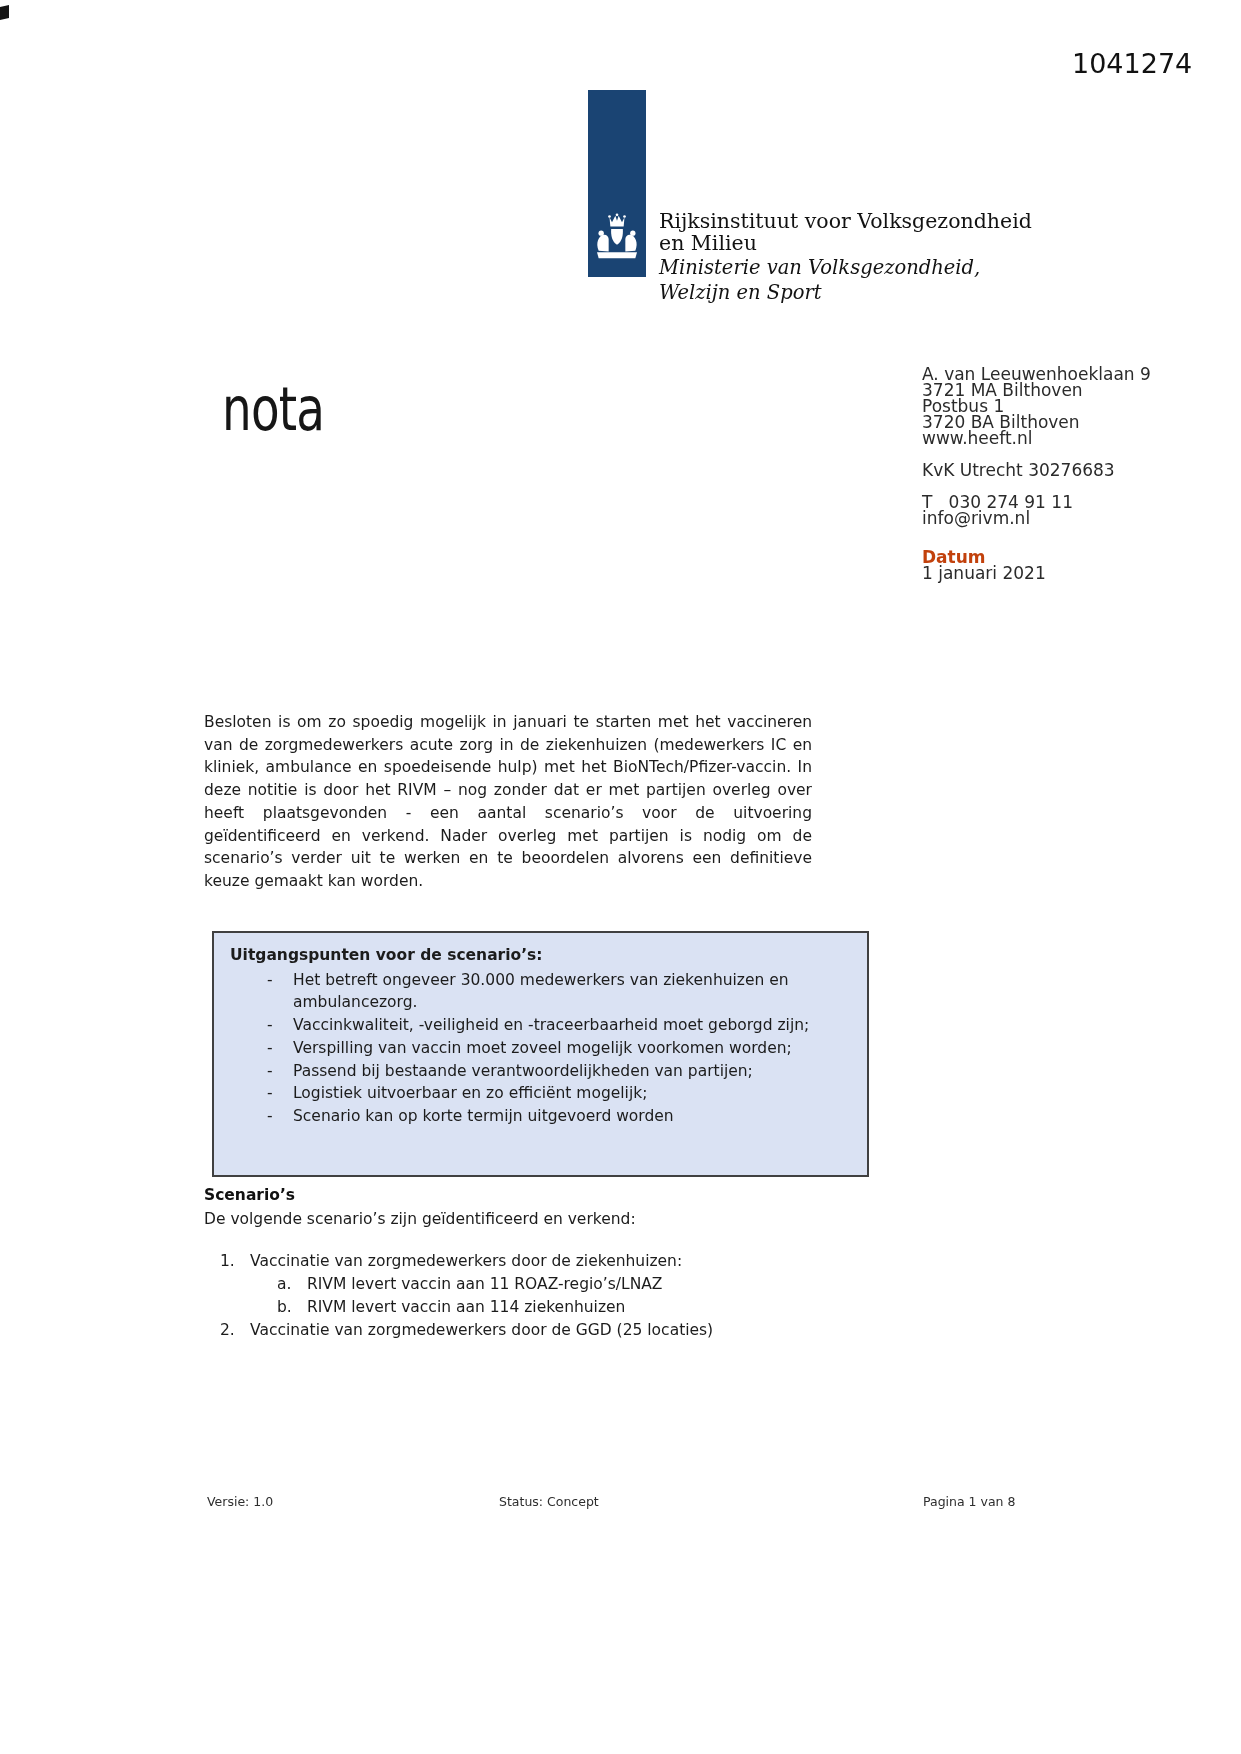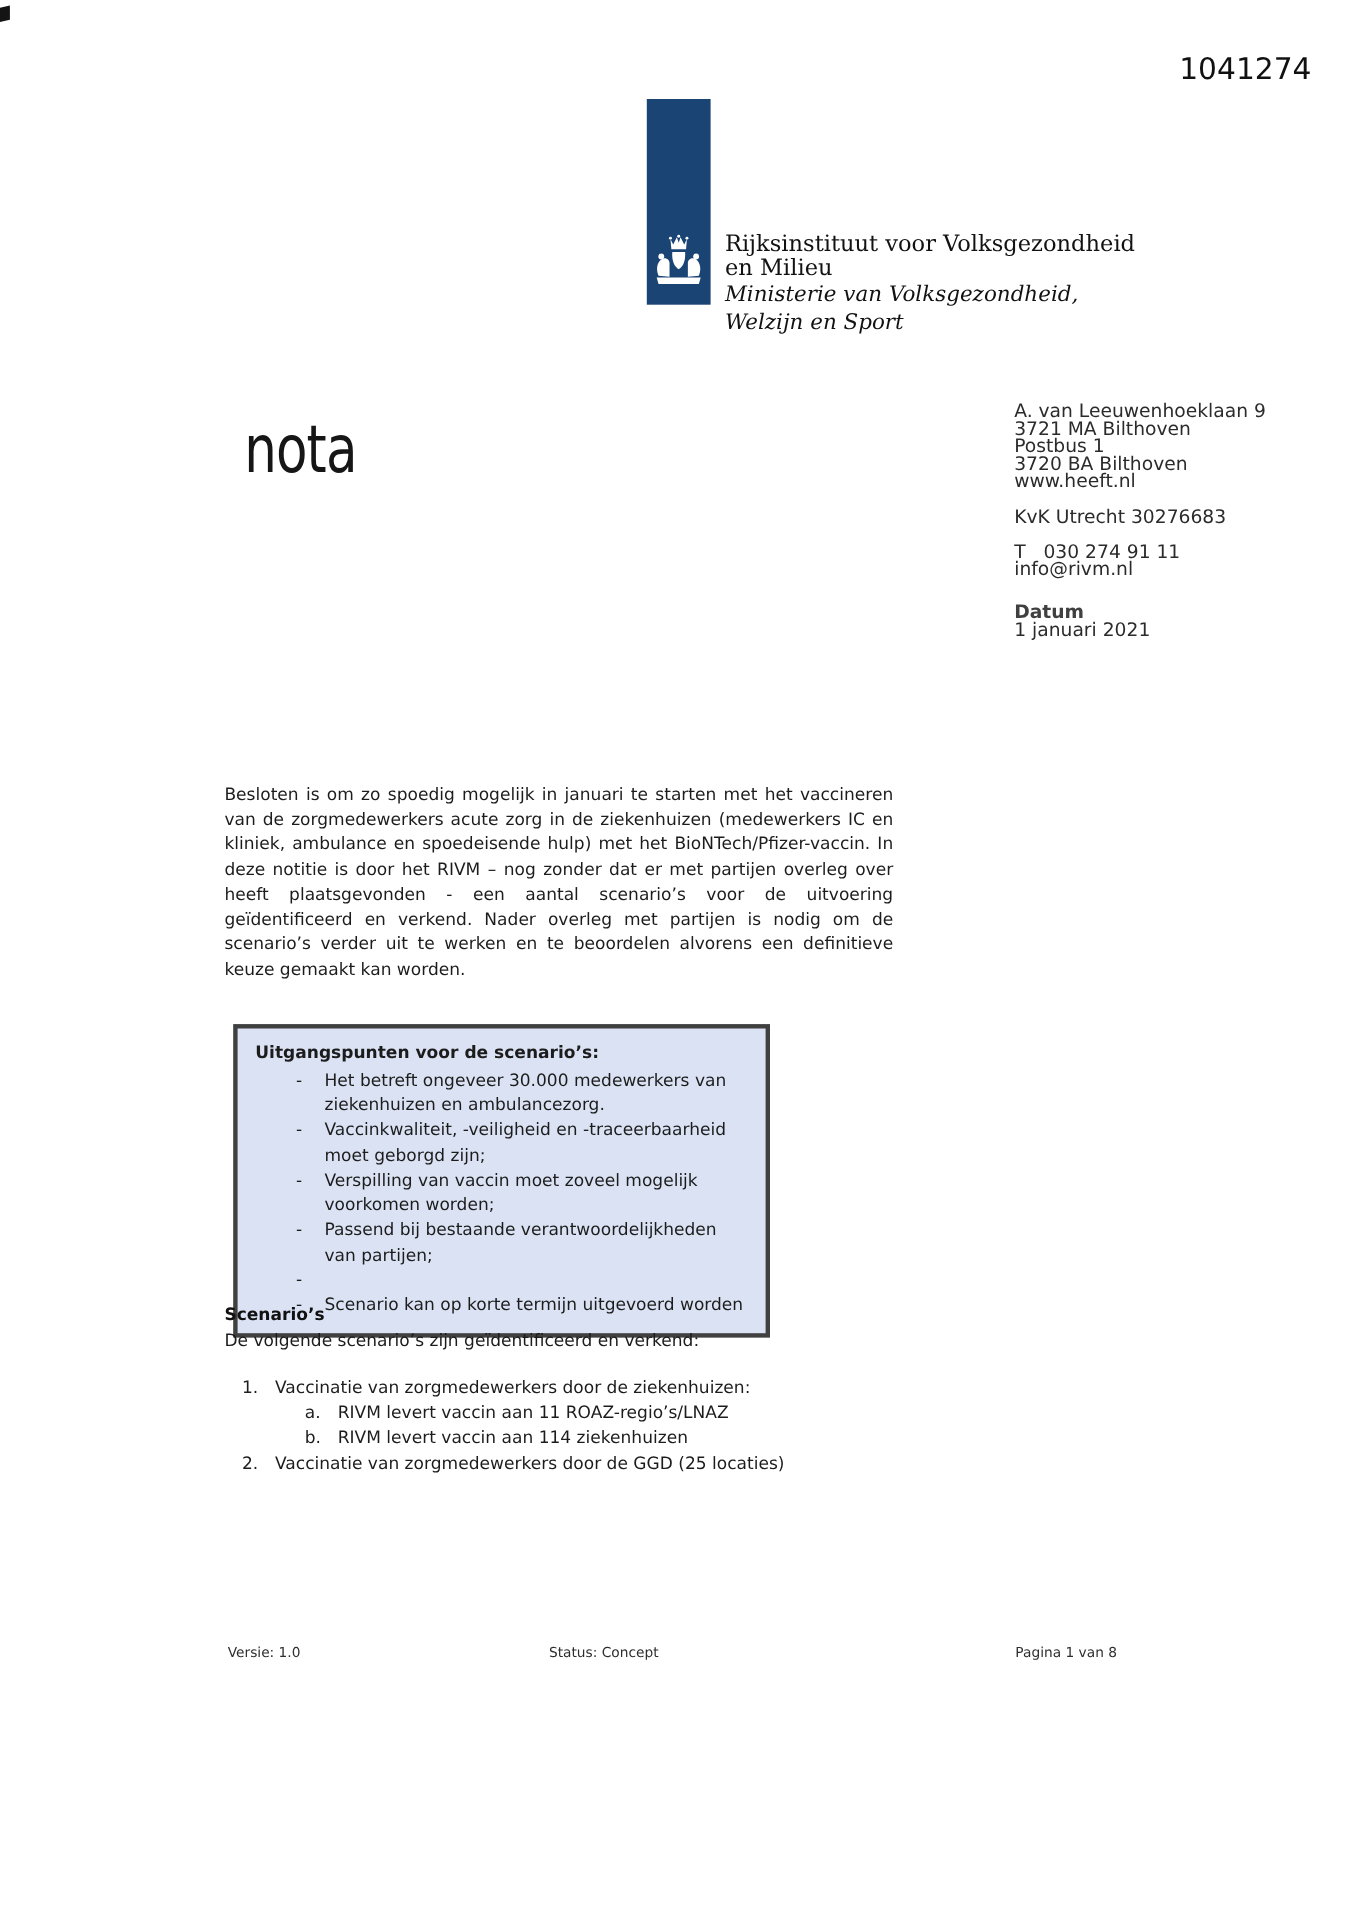--- a/index.html
+++ b/index.html
@@ -20,30 +20,30 @@
   .logo-min{font-size:19.5px;line-height:21.5px;font-style:italic;margin-top:3px;}
   .nota{
     position:absolute;left:222px;top:379px;
     font-size:60px;line-height:60px;color:#161616;
     transform:scaleX(0.78);transform-origin:0 0;letter-spacing:-1px;
   }
   .subject{position:absolute;left:390px;top:396px;font-size:17.5px;line-height:24px;color:#1c1c1c;}
   .contact{position:absolute;left:922px;top:366px;font-size:17px;line-height:16px;color:#2b2b2b;}
   .contact .gap{height:16px;}
   .contact .biggap{height:23px;}
-  .contact .bold{font-weight:bold;color:#404040;}
+  .contact .bold{font-weight:bold;color:#c2410c;}
   .contact .pre{white-space:pre;}
   .body-par{
     position:absolute;left:204px;top:711px;width:608px;
     font-size:15.5px;line-height:22.7px;text-align:justify;color:#1c1c1c;
   }
   .principles{
-    position:absolute;left:212px;top:931px;width:488px;min-height:246px;
-    box-sizing:border-box;border:4px solid #404040;
-    padding:11px 14px 14px 16px;
+    position:absolute;left:212px;top:931px;width:657px;min-height:246px;
+    box-sizing:border-box;border:2px solid #404040;
+    padding:11px 14px 4px 16px;
     font-size:15.5px;line-height:22.7px;color:#1c1c1c;
   }
   .principles .title{font-weight:bold;}
   .principles .items{margin-top:2px;}
   .p-row{display:flex;padding-left:37px;}
   .p-row .marker{flex:none;width:26px;}
   .p-row .txt{flex:1;}
   .sc-head{position:absolute;left:204px;top:1186px;font-size:15.5px;font-weight:bold;color:#111;}
   .sc-intro{position:absolute;left:204px;top:1210px;font-size:15.5px;color:#1c1c1c;}
   .sc-list{position:absolute;left:204px;top:1250px;font-size:15.5px;line-height:23px;color:#1c1c1c;}
@@ -124,20 +124,21 @@
       <div class="p-row">
         <span class="marker">-</span>
         <span class="txt">Verspilling van vaccin moet zoveel mogelijk voorkomen worden;</span>
       </div>
       <div class="p-row">
         <span class="marker">-</span>
         <span class="txt">Passend bij bestaande verantwoordelijkheden van partijen;</span>
       </div>
       <div class="p-row">
         <span class="marker">-</span>
+        <span class="txt">Logistiek uitvoerbaar en zo efficiënt mogelijk;</span>
       </div>
       <div class="p-row">
         <span class="marker">-</span>
         <span class="txt">Scenario kan op korte termijn uitgevoerd worden</span>
       </div>
     </div>
   </div>
 
   <div class="sc-head">Scenario’s</div>
   <div class="sc-intro">De volgende scenario’s zijn geïdentificeerd en verkend:</div>

